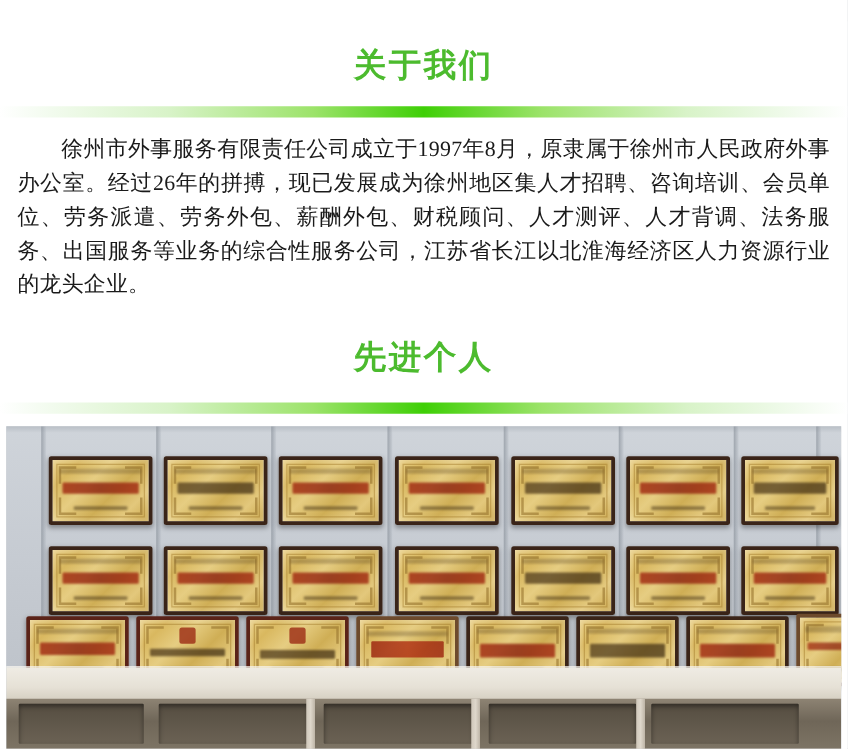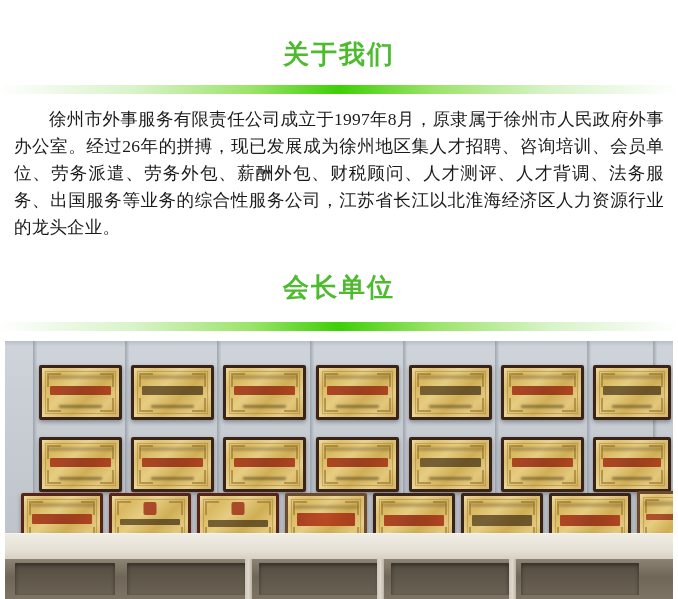--- a/index.html
+++ b/index.html
@@ -17,21 +17,21 @@
   .page {
     position: relative;
     width: 678px;
     height: 599px;
     background: #ffffff;
   }
 
   
   .section-heading {
     text-align: center;
-    font-family: Liberation Sans, sans-serif;
+    font-family: Liberation Mono, monospace;
     font-weight: bold;
     font-size: 26px;
     letter-spacing: 2px;
     color: #4CBB2E;
     line-height: 1;
   }
   .heading-about { padding-top: 24px; }
   .heading-honor { padding-top: 12px; }
 
   
@@ -258,21 +258,21 @@
 
   <section>
     <h1 class="section-heading heading-about">关于我们</h1>
 
     <div class="divider divider-about"></div>
 
     <p class="about-body">徐州市外事服务有限责任公司成立于1997年8月，原隶属于徐州市人民政府外事办公室。经过26年的拼搏，现已发展成为徐州地区集人才招聘、咨询培训、会员单位、劳务派遣、劳务外包、薪酬外包、财税顾问、人才测评、人才背调、法务服务、出国服务等业务的综合性服务公司，江苏省长江以北淮海经济区人力资源行业的龙头企业。</p>
   </section>
 
   <section>
-    <h2 class="section-heading heading-honor">会长单位</h2>
+    <h2 class="section-heading heading-honor">先进个人</h2>
 
     <div class="divider divider-honor"></div>
 
     <figure class="photo-wrap" style="margin:10px 5px 0 5px;">
       <div class="photo photo-blur">
 
         <div class="wall"></div>
         <div class="ceil"></div>
 
         <div class="seam" style="left:28px;"></div>

